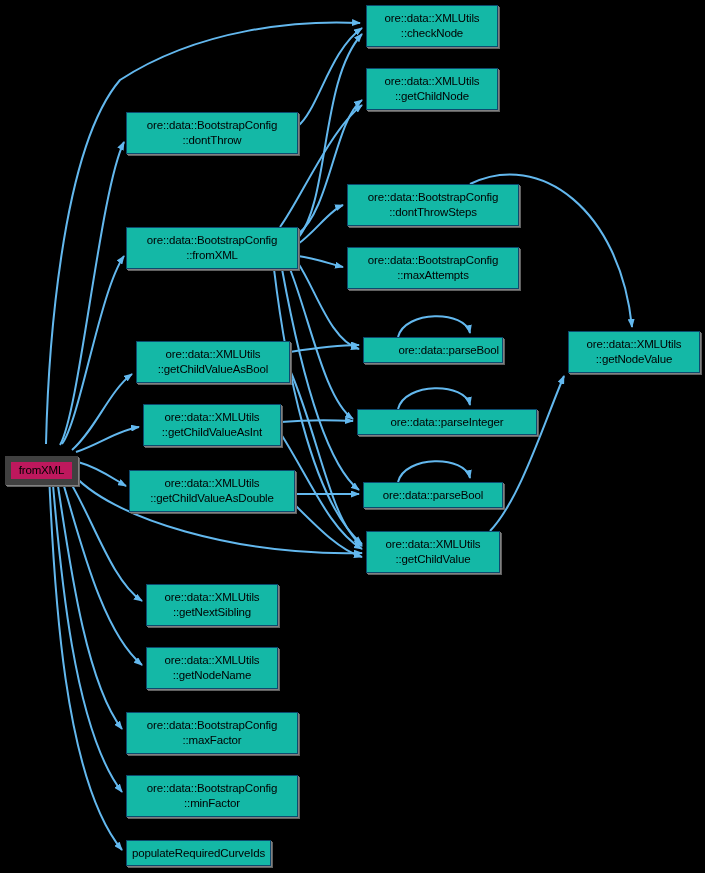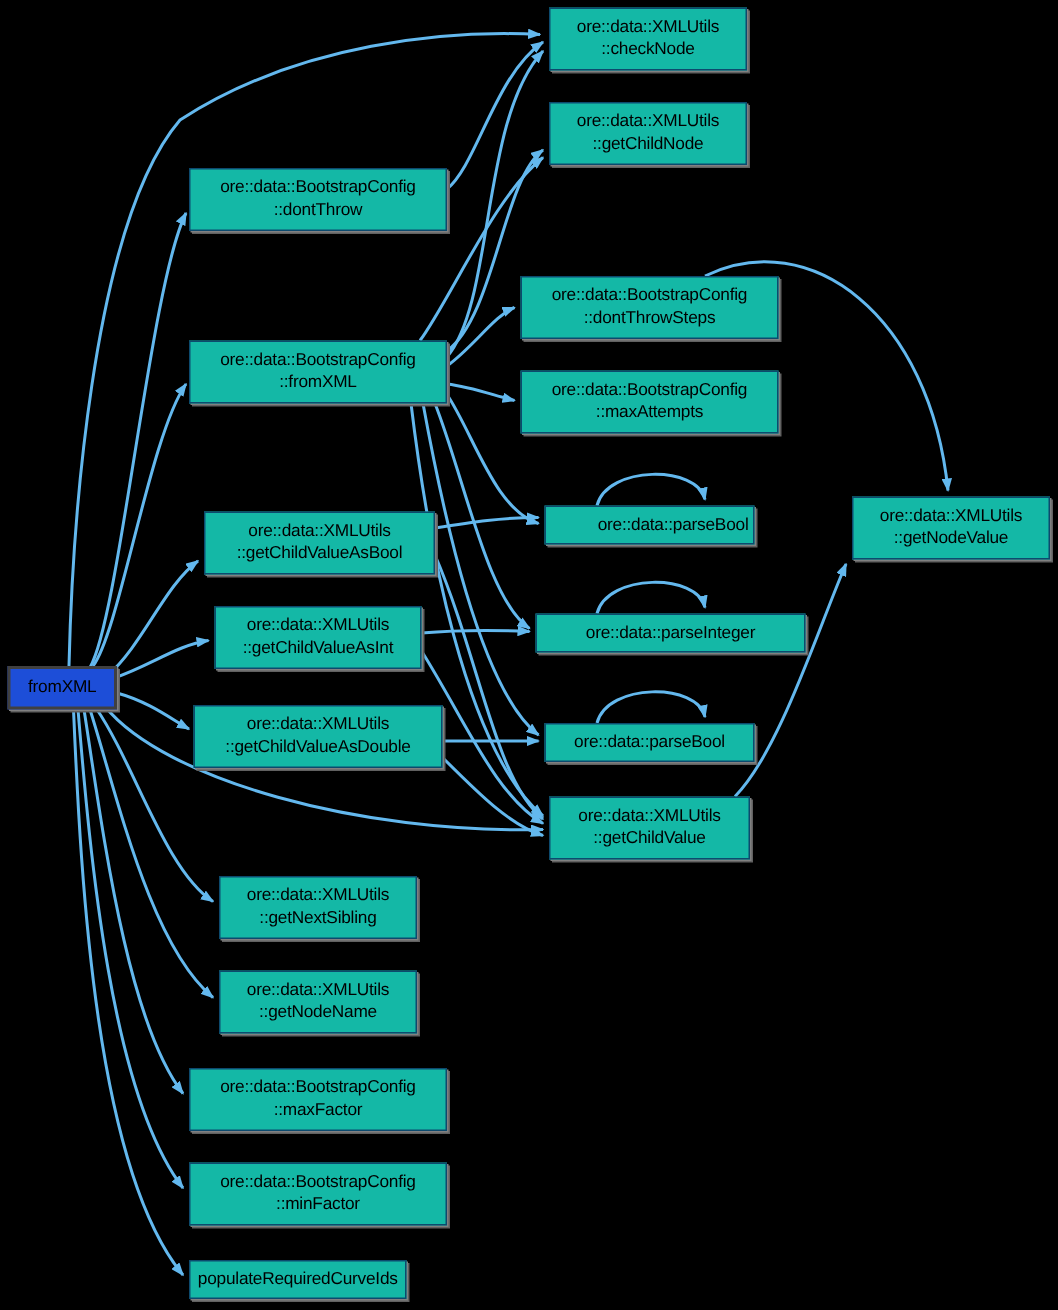--- a/index.html
+++ b/index.html
@@ -33,22 +33,23 @@
     justify-content: center;
     text-align: center;
     color: #000000;
     font-size: 11.5px;
     line-height: 1.28;
     letter-spacing: -0.15px;
     white-space: pre-line;
     z-index: 5;
   }
   .node.root {
-    background: #1d4ed8;
-    border: 2px solid #404040;
+    background: #be185d;
+    border: 6px solid #404040;
+    margin-top: 12px;
   }
   .node-label {
     display: block;
     white-space: pre-line;
     padding: 0 3px;
   }
 </style>
 </head>
 <body>
 

